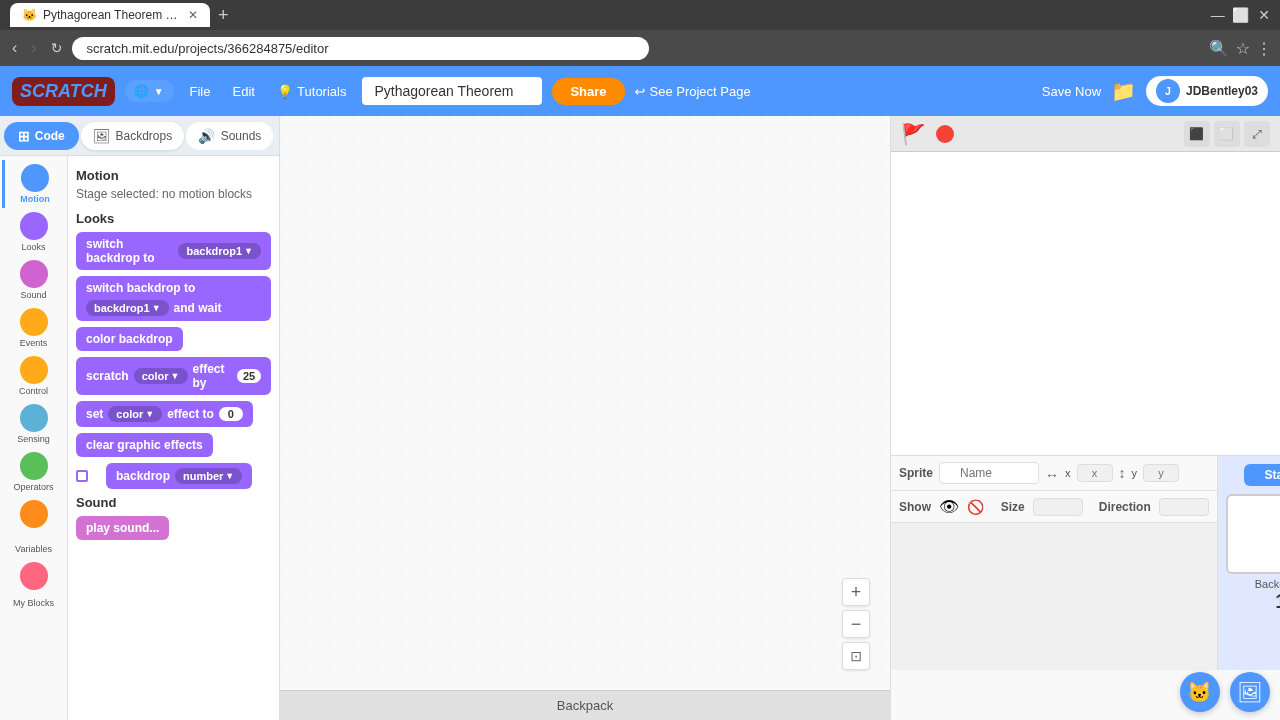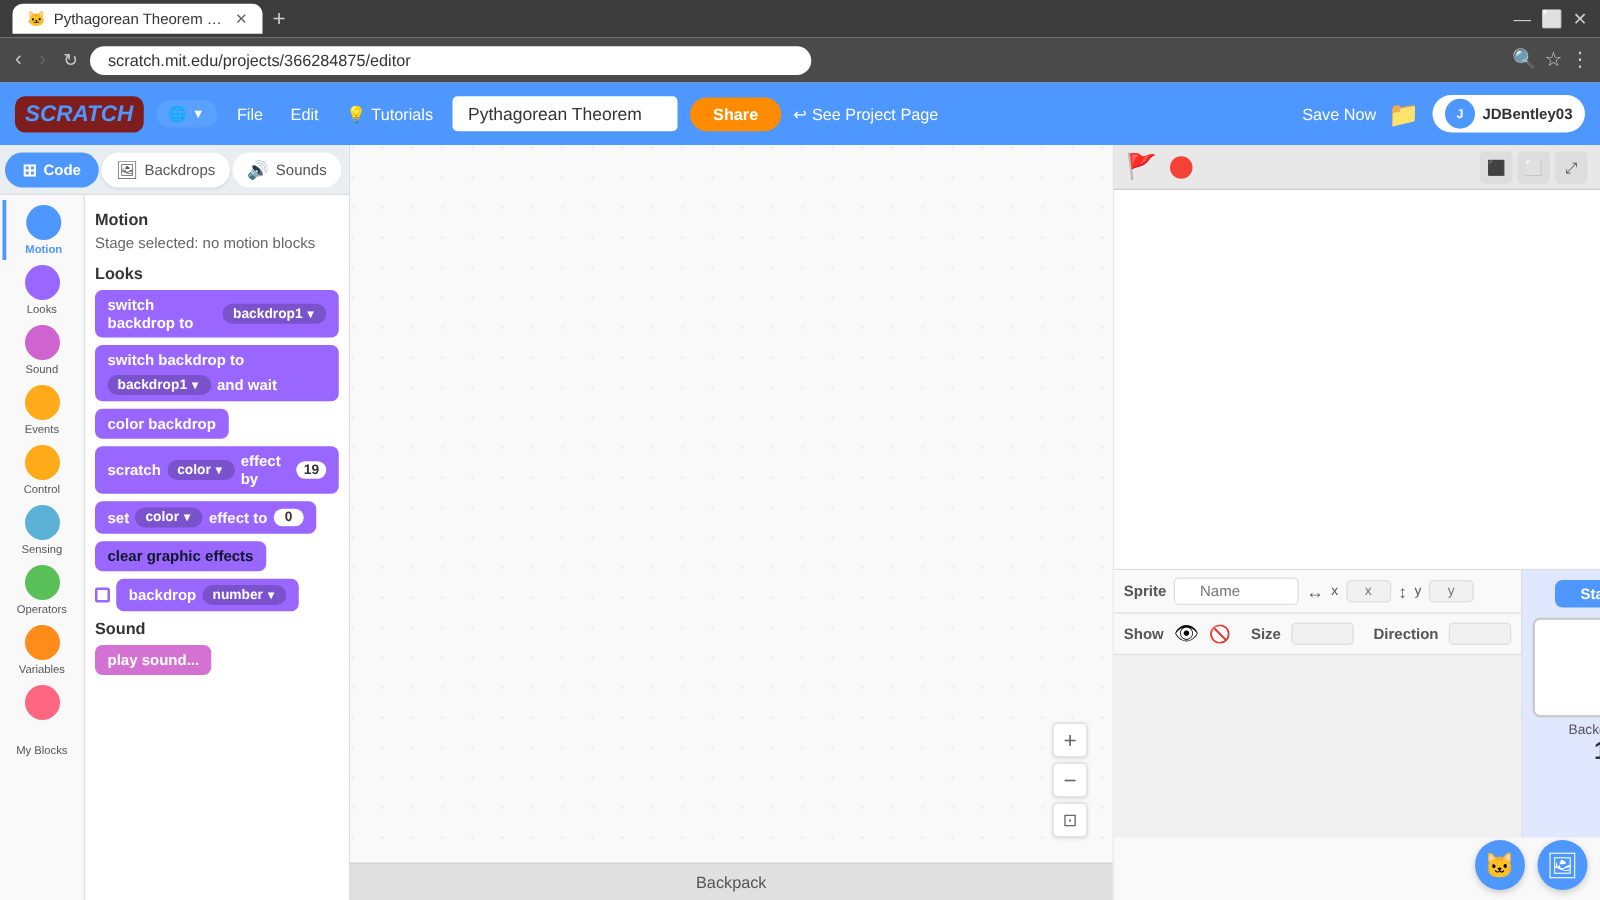--- a/index.html
+++ b/index.html
@@ -106,25 +106,25 @@
         <div style="display:flex; flex-direction:column; align-items:center; cursor:pointer; padding:4px 2px; width:64px;">
           <div style="width:28px; height:28px; border-radius:50%; background:#5cb1d6;"></div>
           <span style="font-size:9px; color:#555; margin-top:2px;">Sensing</span>
         </div>
         <div style="display:flex; flex-direction:column; align-items:center; cursor:pointer; padding:4px 2px; width:64px;">
           <div style="width:28px; height:28px; border-radius:50%; background:#59c059;"></div>
           <span style="font-size:9px; color:#555; margin-top:2px;">Operators</span>
         </div>
         <div style="display:flex; flex-direction:column; align-items:center; cursor:pointer; padding:4px 2px; width:64px;">
           <div style="width:28px; height:28px; border-radius:50%; background:#ff8c1a;"></div>
-          <span style="font-size:9px; color:#555; margin-top:2px;">Variables</span>
+          <span style="font-size:9px; color:#555; margin-top:16px;">Variables</span>
         </div>
         <div style="display:flex; flex-direction:column; align-items:center; cursor:pointer; padding:4px 2px; width:64px;">
           <div style="width:28px; height:28px; border-radius:50%; background:#ff6680;"></div>
-          <span style="font-size:9px; color:#555; margin-top:19px;">My Blocks</span>
+          <span style="font-size:9px; color:#555; margin-top:8px;">My Blocks</span>
         </div>
       </div>
 
       <div style="flex:1; overflow-y:auto; padding:8px 8px; background:white;">
 
         
         <div style="font-size:13px; font-weight:bold; color:#333; margin:4px 0 4px 0;">Motion</div>
         <div style="font-size:12px; color:#666; margin-bottom:10px;">Stage selected: no motion blocks</div>
 
         
@@ -146,38 +146,38 @@
         
         <div style="display:inline-flex; align-items:center; background:#9966ff; border-radius:6px; padding:5px 10px; color:white; font-size:12px; font-weight:bold; margin-bottom:6px; cursor:grab;">
           <span>color backdrop</span>
         </div>
 
         
         <div style="display:inline-flex; align-items:center; background:#9966ff; border-radius:6px; padding:5px 10px; color:white; font-size:12px; font-weight:bold; margin-bottom:6px; cursor:grab; gap:5px;">
           <span>scratch</span>
           <span style="background:#7a52cc; border-radius:12px; padding:2px 8px; font-size:11px; display:inline-flex; align-items:center; gap:2px; cursor:pointer;">color <span style="font-size:9px;">▼</span></span>
           <span>effect by</span>
-          <span style="background:white; color:#333; border-radius:10px; padding:1px 6px; font-size:11px; min-width:24px; text-align:center; cursor:text;">19</span>
+          <span style="background:white; color:#333; border-radius:10px; padding:1px 6px; font-size:11px; min-width:24px; text-align:center; cursor:text;">25</span>
         </div>
 
         
         <div style="display:inline-flex; align-items:center; background:#9966ff; border-radius:6px; padding:5px 10px; color:white; font-size:12px; font-weight:bold; margin-bottom:6px; cursor:grab; gap:5px;">
           <span>set</span>
           <span style="background:#7a52cc; border-radius:12px; padding:2px 8px; font-size:11px; display:inline-flex; align-items:center; gap:2px; cursor:pointer;">color <span style="font-size:9px;">▼</span></span>
           <span>effect to</span>
           <span style="background:white; color:#333; border-radius:10px; padding:1px 6px; font-size:11px; min-width:24px; text-align:center; cursor:text;">0</span>
         </div>
 
         
-        <div style="display:inline-flex; align-items:center; background:#9966ff; border-radius:6px; padding:5px 10px; color:#0f172a; font-size:12px; font-weight:bold; margin-bottom:6px; cursor:grab;">
+        <div style="display:inline-flex; align-items:center; background:#9966ff; border-radius:6px; padding:5px 10px; color:#ffffff; font-size:12px; font-weight:bold; margin-bottom:6px; cursor:grab;">
           <span>clear graphic effects</span>
         </div>
 
         
-        <div style="display:flex; align-items:center; margin-bottom:6px; gap:5px;">
+        <div style="display:flex; align-items:center; margin-bottom:6px; gap:18px;">
           <div style="width:12px; height:12px; border:2px solid #9966ff; border-radius:2px; background:white; cursor:pointer; flex-shrink:0;"></div>
           <div style="display:inline-flex; align-items:center; background:#9966ff; border-radius:6px; padding:5px 10px; color:white; font-size:12px; font-weight:bold; cursor:grab; gap:5px;">
             <span>backdrop</span>
             <span style="background:#7a52cc; border-radius:12px; padding:2px 8px; font-size:11px; display:inline-flex; align-items:center; gap:2px; cursor:pointer;">number <span style="font-size:9px;">▼</span></span>
           </div>
         </div>
 
         
         <div style="font-size:13px; font-weight:bold; color:#333; margin:6px 0 6px 0;">Sound</div>
 

